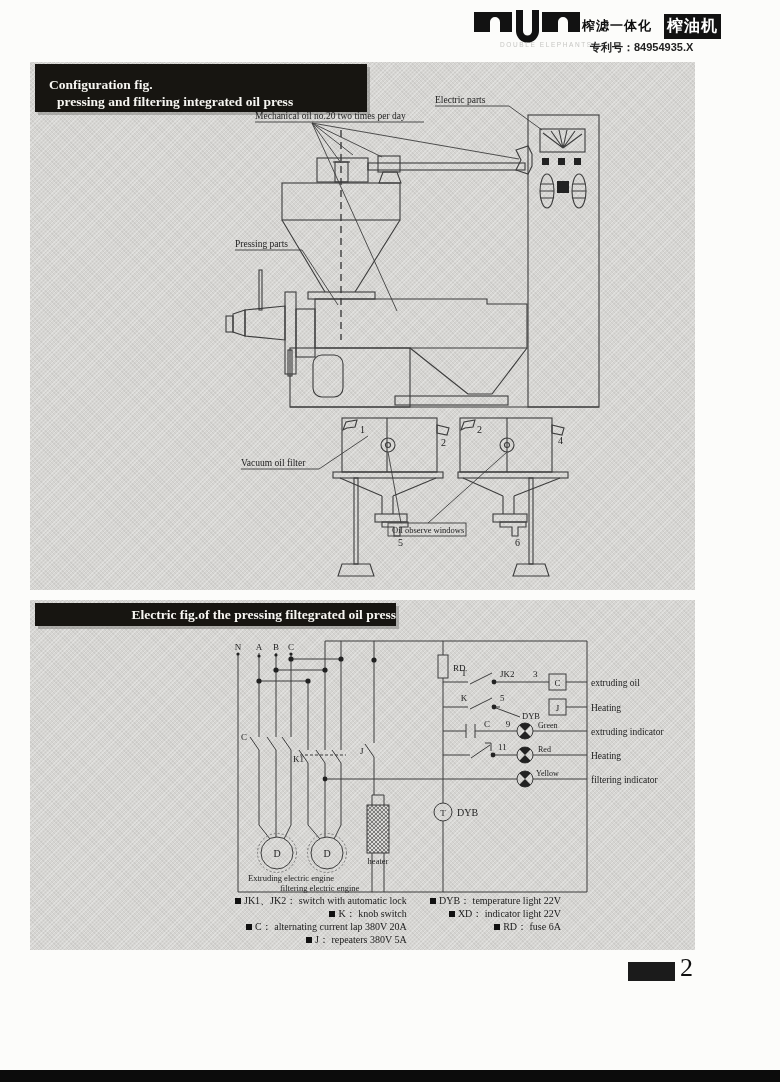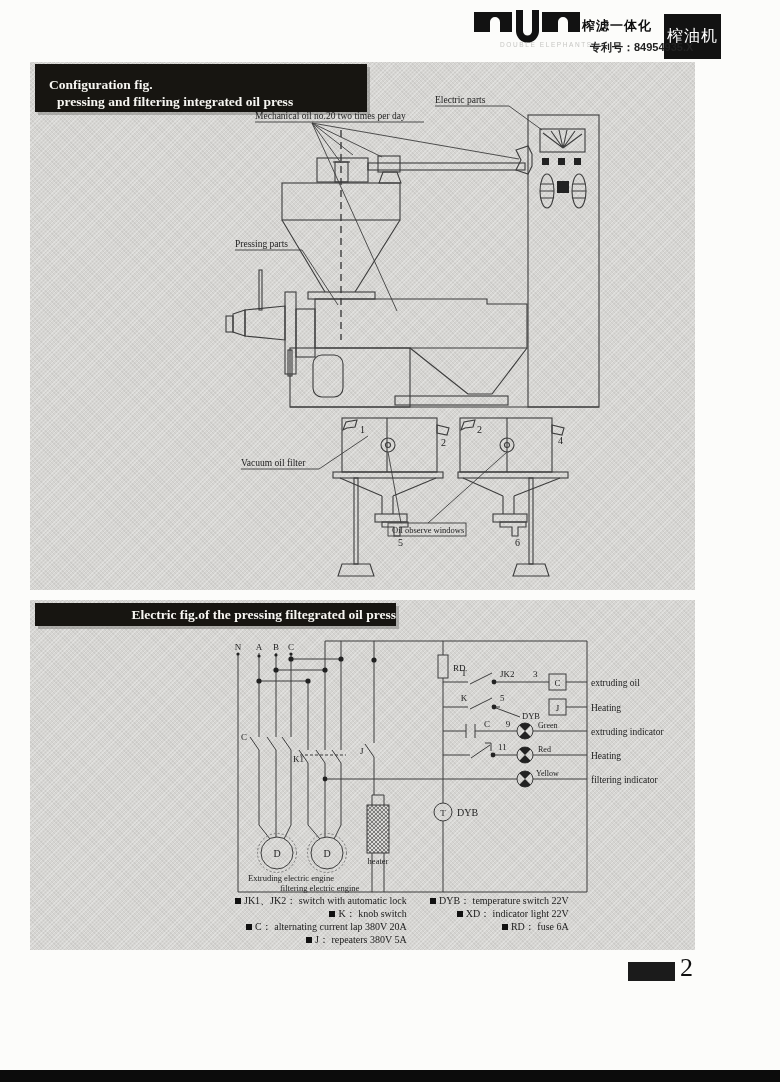--- a/index.html
+++ b/index.html
@@ -2,22 +2,22 @@
 <html><head>
 <meta charset="utf-8">
 <style>
   html,body{margin:0;padding:0;background:#e9e9e7;}
   .page{position:relative;width:780px;height:1082px;background:#fcfcfa;overflow:hidden;
         font-family:"Liberation Serif",serif;color:#1d1d1d;}
   .abs{position:absolute;}
   
   .brand-cn{position:absolute;left:582px;top:17px;font-size:13px;font-weight:bold;color:#0f0f0f;
             font-family:Liberation Serif, serif;letter-spacing:1px;white-space:nowrap;}
-  .brand-boxed{position:absolute;left:664px;top:14px;font-size:16px;font-weight:normal;color:#fff;
-               background:#121212;padding:12px 3px;letter-spacing:1px;white-space:nowrap;}
+  .brand-boxed{position:absolute;left:664px;top:14px;font-size:16px;font-weight:bold;color:#fff;
+               background:#121212;padding:2px 3px;letter-spacing:1px;white-space:nowrap;}
   .brand-en{position:absolute;left:500px;top:41px;font-size:6.5px;color:#c6c6c3;
             font-family:"Liberation Sans",sans-serif;letter-spacing:1.6px;white-space:nowrap;}
   .patent{position:absolute;left:590px;top:40px;font-size:11px;font-weight:bold;color:#222;
           font-family:"Liberation Sans",sans-serif;white-space:nowrap;}
   
   .panel{position:absolute;background-color:#d6d5d2;
          background-image:repeating-linear-gradient(135deg,rgba(255,255,255,.28) 0 1px,rgba(0,0,0,0) 1px 3px),
                           repeating-linear-gradient(45deg,rgba(0,0,0,.05) 0 1px,rgba(0,0,0,0) 1px 3px);}
   .panel1{left:30px;top:62px;width:665px;height:528px;}
   .panel2{left:30px;top:600px;width:665px;height:350px;text-align:right;}
@@ -314,21 +314,21 @@
       </g>
     </svg>
 
     <div class="legend legend-left">
       <div><span class="sq"></span><span>JK1、JK2： switch with automatic lock</span></div>
       <div><span class="sq"></span><span>K： knob switch</span></div>
       <div><span class="sq"></span><span>C： alternating current lap 380V 20A</span></div>
       <div><span class="sq"></span><span>J： repeaters 380V 5A</span></div>
     </div>
     <div class="legend legend-right">
-      <div><span class="sq"></span><span>DYB： temperature switch 22V</span></div>
+      <div><span class="sq"></span><span>DYB： temperature light 22V</span></div>
       <div><span class="sq"></span><span>XD： indicator light 22V</span></div>
       <div><span class="sq"></span><span>RD： fuse 6A</span></div>
     </div>
   </section>
 
   <div class="pagebar"></div>
   <div class="pagenum">2</div>
   <div class="bottom-bar"></div>
 
 </div>

